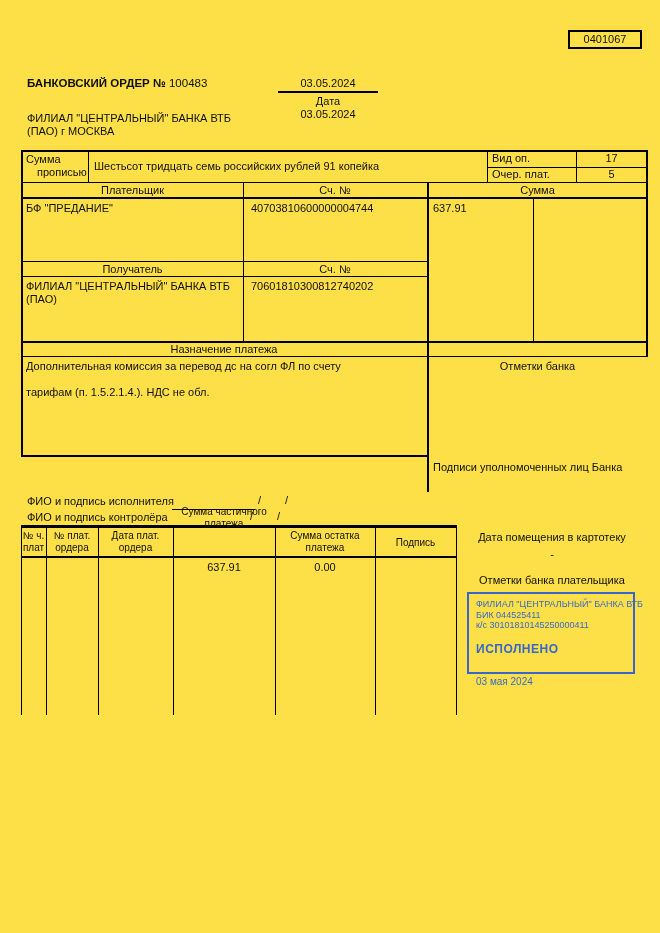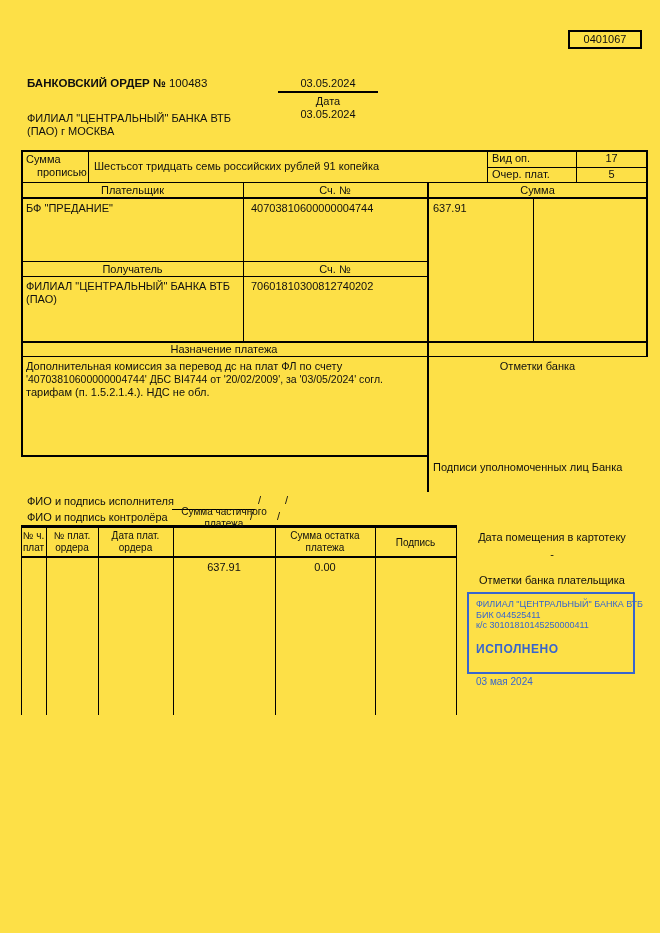--- a/index.html
+++ b/index.html
@@ -89,22 +89,21 @@
   <div class="t" style="left:433px;top:202px;">637.91</div>
 
   <div class="t c" style="left:22px;top:263px;width:221px;">Получатель</div>
   <div class="t c" style="left:243px;top:263px;width:184px;">Сч. №</div>
 
   <div class="t" style="left:26px;top:280px;">ФИЛИАЛ "ЦЕНТРАЛЬНЫЙ" БАНКА ВТБ</div>
   <div class="t" style="left:26px;top:293px;">(ПАО)</div>
   <div class="t" style="left:251px;top:280px;">70601810300812740202</div>
 
   <div class="t c" style="left:21px;top:343px;width:406px;">Назначение платежа</div>
-  <div class="t" style="left:26px;top:360px;">Дополнительная комиссия за перевод дс на плат ФЛ по счету</div>
-  <div class="t" style="left:26px;top:373px;font-size:10.5px;">'40703810600000004744' ДБС BI4744 от '20/02/2009', за '03/05/2024' согл.</div>
+  <div class="t" style="left:26px;top:360px;">Дополнительная комиссия за перевод дс на согл ФЛ по счету</div>
   <div class="t" style="left:26px;top:386px;">тарифам (п. 1.5.2.1.4.). НДС не обл.</div>
 
   <div class="t c" style="left:427px;top:360px;width:221px;">Отметки банка</div>
   <div class="t" style="left:433px;top:461px;">Подписи уполномоченных лиц Банка</div>
 
   <div class="t" style="left:27px;top:495px;">ФИО и подпись исполнителя</div>
   <div class="sig-line" style="left:172px;top:496px;width:83px;"></div>
   <div class="t" style="left:258px;top:494px;">/</div>
   <div class="t" style="left:285px;top:494px;">/</div>
 

